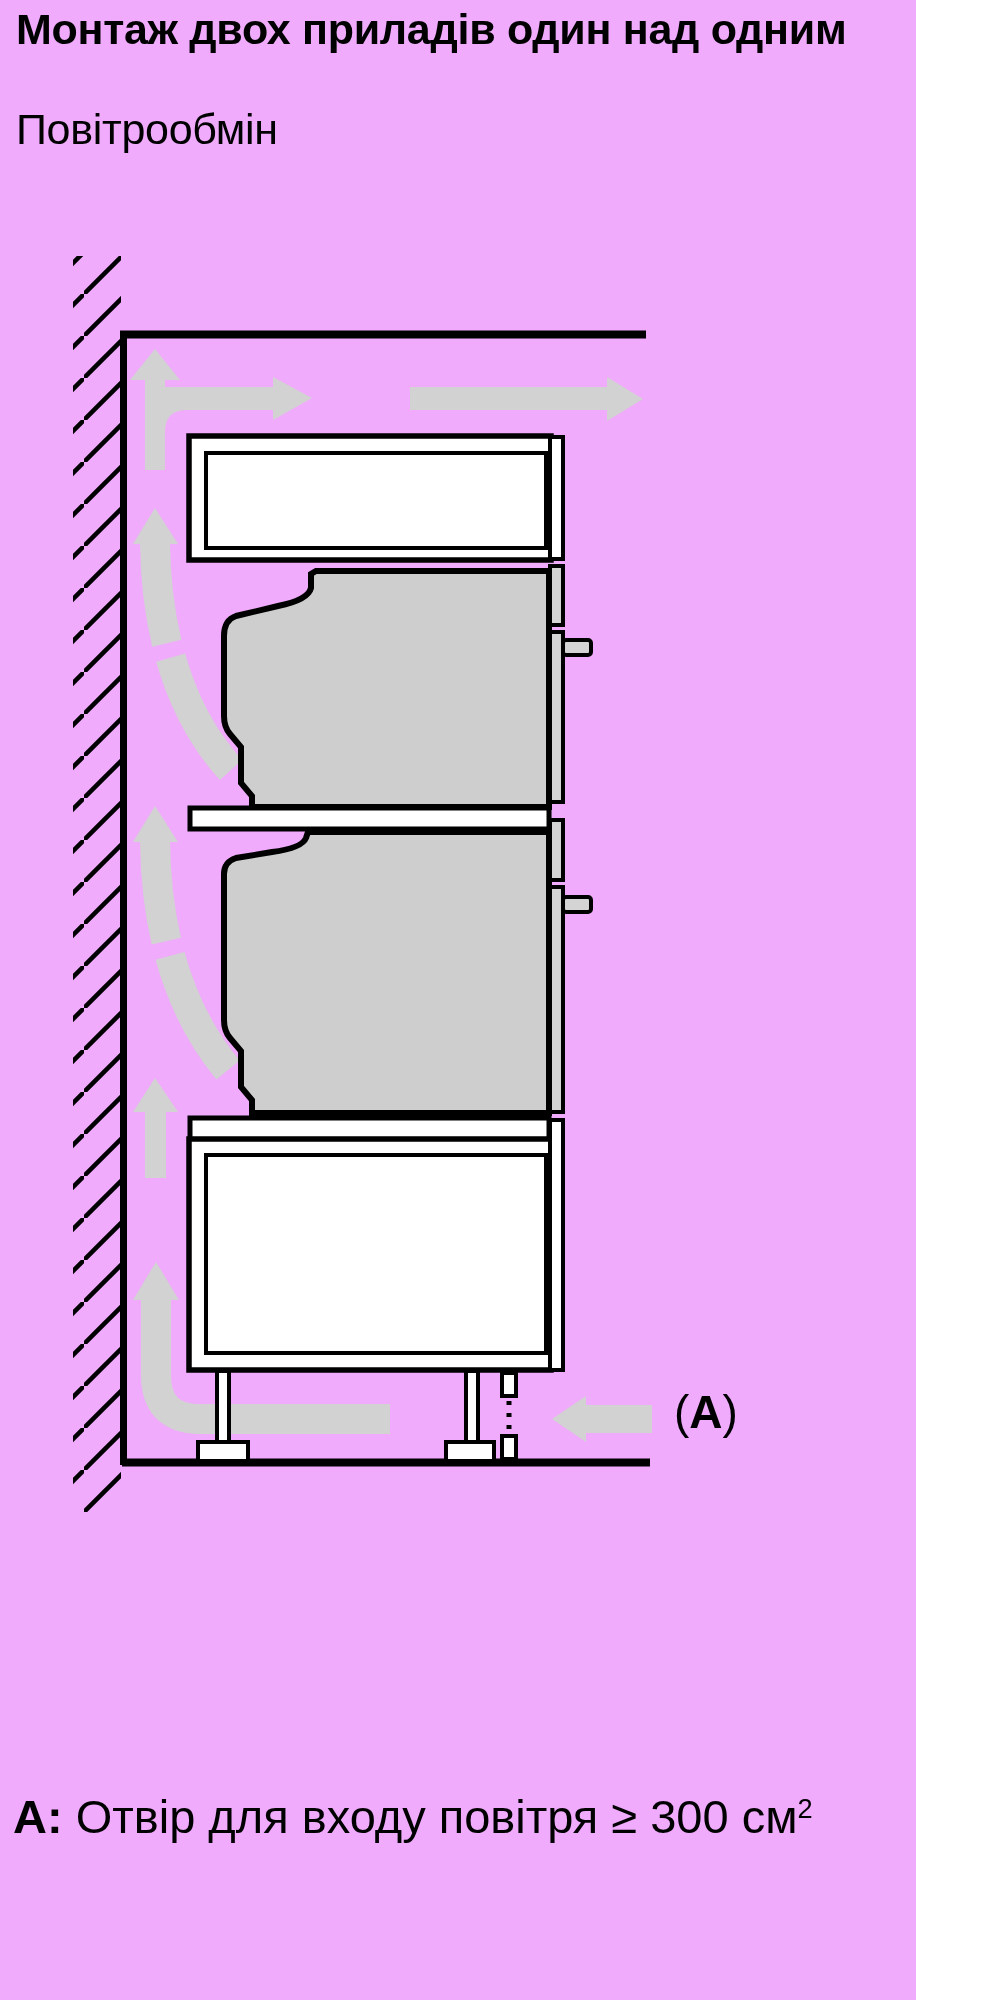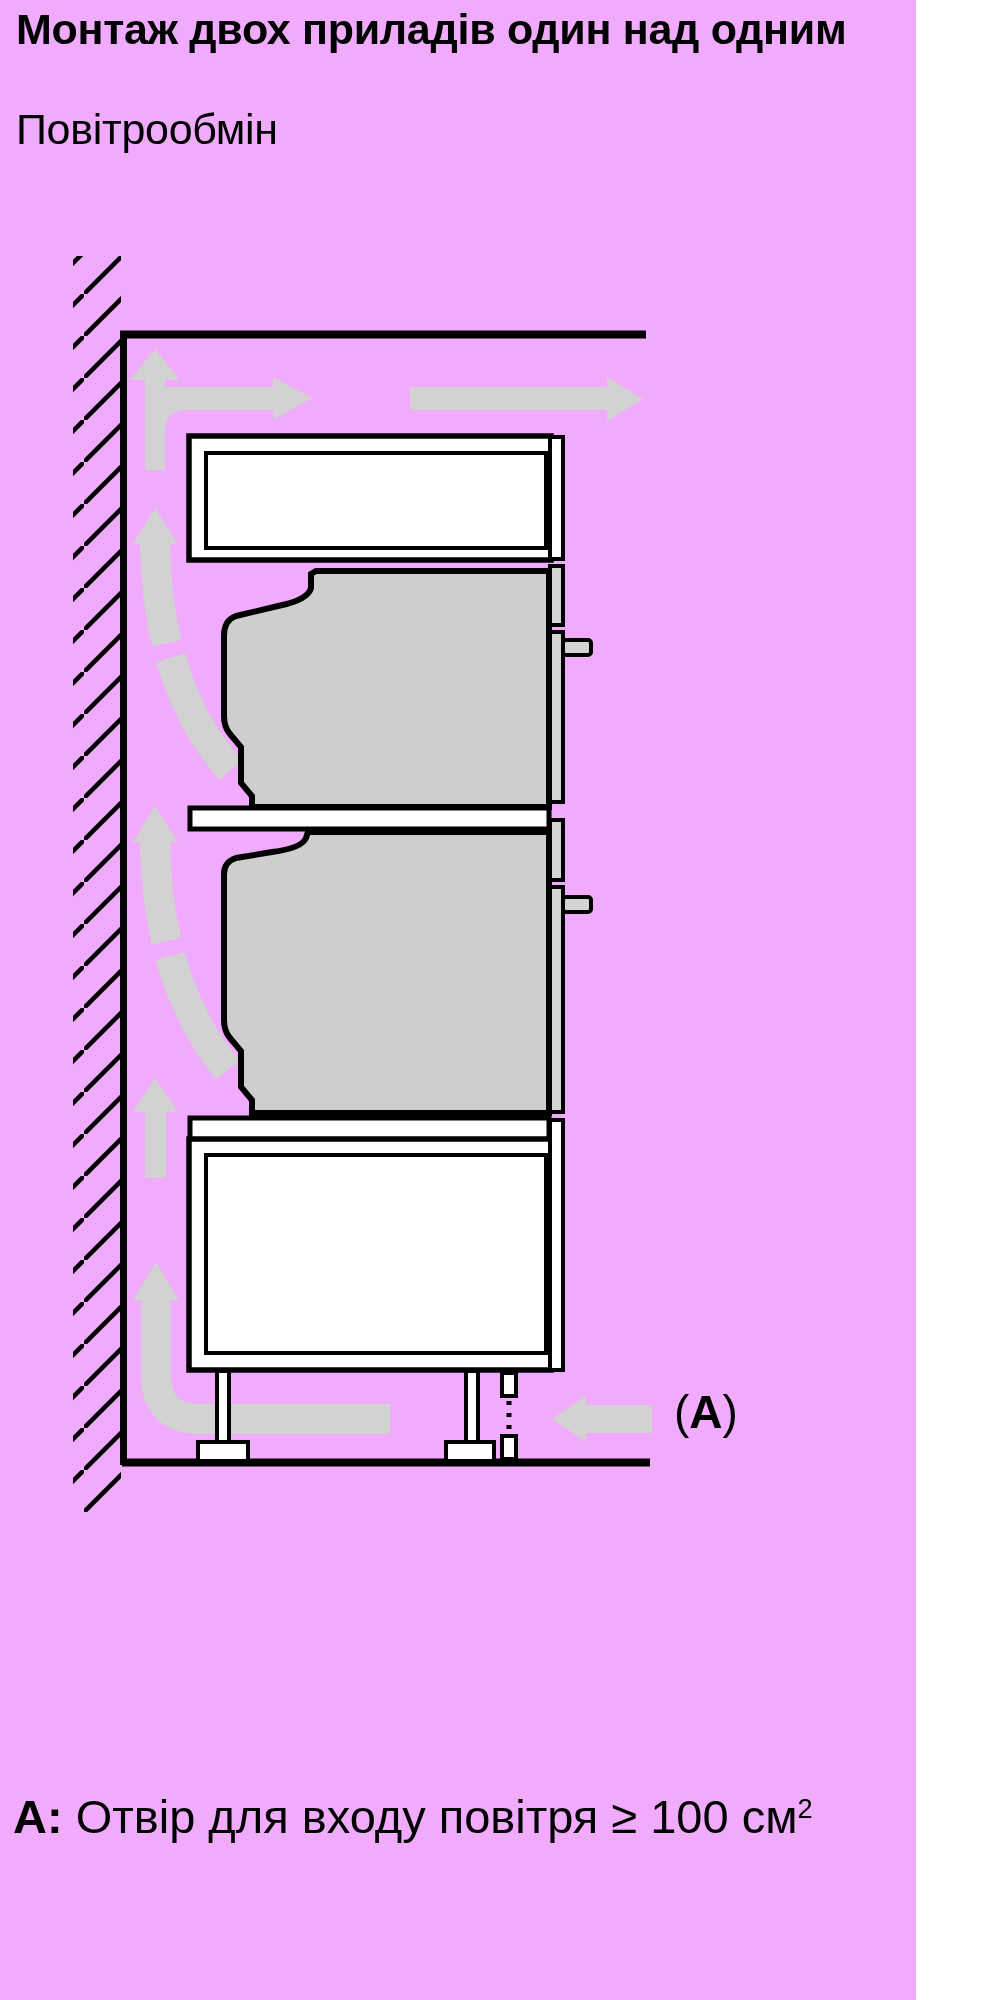--- a/index.html
+++ b/index.html
@@ -116,16 +116,16 @@
       <line class="blk" x1="509" y1="1401" x2="509" y2="1433" stroke-width="5" stroke-dasharray="4 8"></line>
       <rect class="blk whitefill" x="502" y="1436" width="14" height="23" stroke-width="4"></rect>
     </g>
   </svg>
 
   <div class="figure-label">
     <span>(</span><span class="letter">A</span><span>)</span>
   </div>
 
   <div class="figure-caption">
-    <span class="cap-label">A:</span><span> Отвір для входу повітря ≥ 100 см</span><sup>2</sup>
+    <span class="cap-label">A:</span><span> Отвір для входу повітря ≥ 300 см</span><sup>2</sup>
   </div>
 
 </div>
 
 </body></html>

